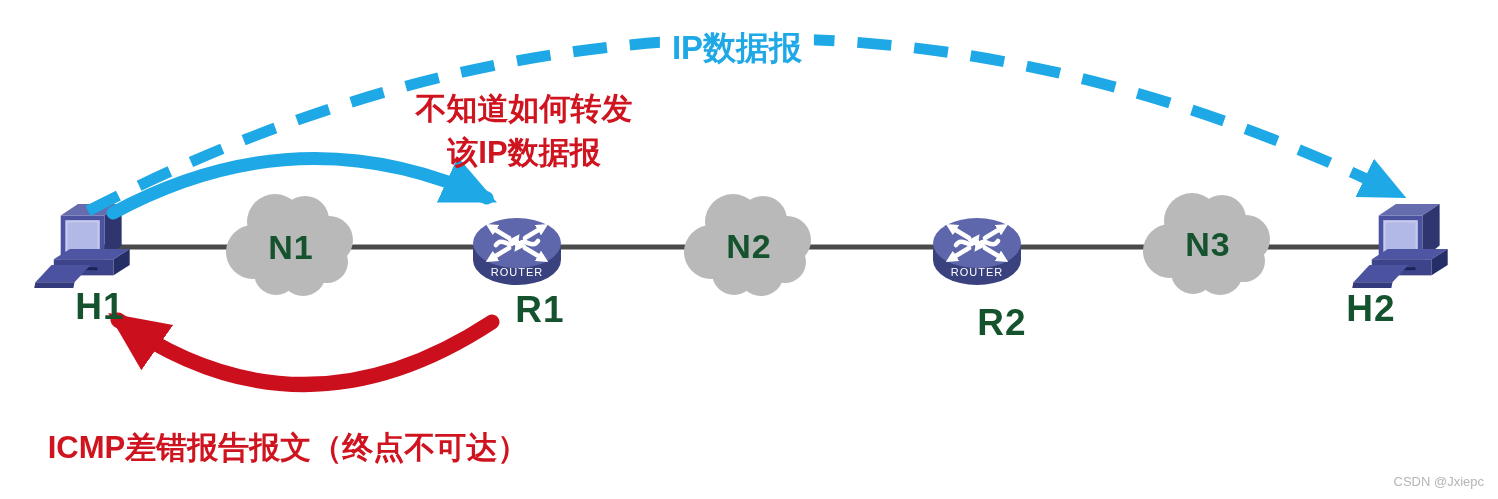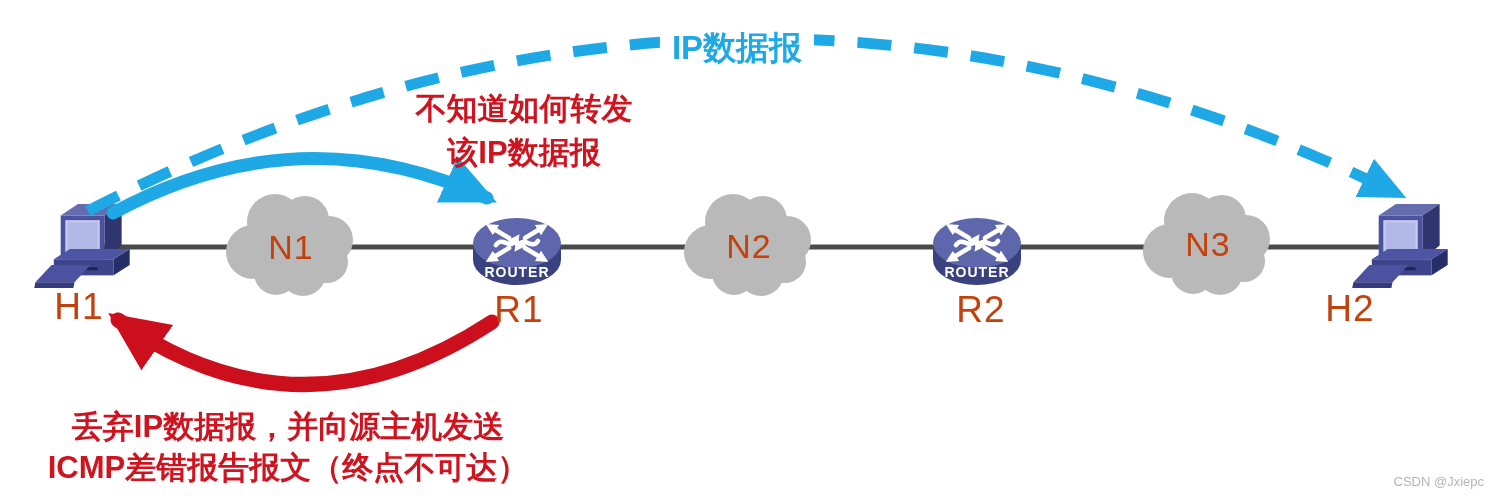--- a/index.html
+++ b/index.html
@@ -8,33 +8,33 @@
     position: relative;
     width: 1498px;
     height: 499px;
     background: #ffffff;
     overflow: hidden;
   }
   .canvas svg { position: absolute; left: 0; top: 0; }
   .lbl {
     position: absolute;
     transform: translate(-50%, -50%);
-    font-weight: normal;
-    color: #c2410c;
+    font-weight: bold;
+    color: #14532d;
     white-space: nowrap;
     line-height: 1;
   }
-  .node-lbl-big { font-size: 37px; letter-spacing: 1px; }
+  .node-lbl-big { font-size: 37px; letter-spacing: 1px; margin-left: 21px; }
   .node-lbl-net { font-size: 34px; letter-spacing: 1px; }
   .router-tag {
     position: absolute;
     transform: translate(-50%, -50%);
     color: #ffffff;
-    font-size: 14px;
-    font-weight: bold;
+    font-size: 11px;
+    font-weight: normal;
     letter-spacing: 1px;
     white-space: nowrap;
   }
   .ip-label {
     position: absolute;
     transform: translate(-50%, -50%);
     left: 737px; top: 48px;
     color: #1ea9e6;
     font-size: 33px;
     font-weight: bold;
@@ -136,34 +136,33 @@
 
     <path d="M 113 213 Q 300 112 487 198" fill="none" stroke="#1ea9e6" stroke-width="13" stroke-linecap="round" marker-end="url(#mCyan)"></path>
 
     <path d="M 88 211 Q 740 -125 1398 194" fill="none" stroke="#1ea9e6" stroke-width="11" stroke-dasharray="34 23" marker-end="url(#mCyan)"></path>
   </svg>
 
   <div class="lbl node-lbl-big" style="left:79px; top:306px;">H1</div>
   <div class="lbl node-lbl-net" style="left:291px; top:247px;">N1</div>
   <div class="lbl node-lbl-big" style="left:519px; top:309px;text-align:center;">R1</div>
   <div class="lbl node-lbl-net" style="left:749px; top:246px;">N2</div>
-  <div class="lbl node-lbl-big" style="left:981px; top:309px;">R2</div>
+  <div class="lbl node-lbl-big" style="left:981px; top:322px;">R2</div>
   <div class="lbl node-lbl-net" style="left:1208px; top:244px;">N3</div>
   <div class="lbl node-lbl-big" style="left:1350px; top:308px;">H2</div>
 
   <div class="router-tag" style="left:517px; top:272px;">ROUTER</div>
   <div class="router-tag" style="left:977px; top:272px;">ROUTER</div>
 
   <div class="ip-label">IP数据报</div>
 
   <div class="red-note note-r1">
     <div>不知道如何转发</div>
     <div>该IP数据报</div>
   </div>
 
   <div class="red-note note-bottom">
-    <div>丢弃IP数据报，并向源主机发送</div>
     <div>ICMP差错报告报文（终点不可达）</div>
   </div>
 
   <div class="watermark">CSDN @Jxiepc</div>
 
 </div>
 
 </body></html>

